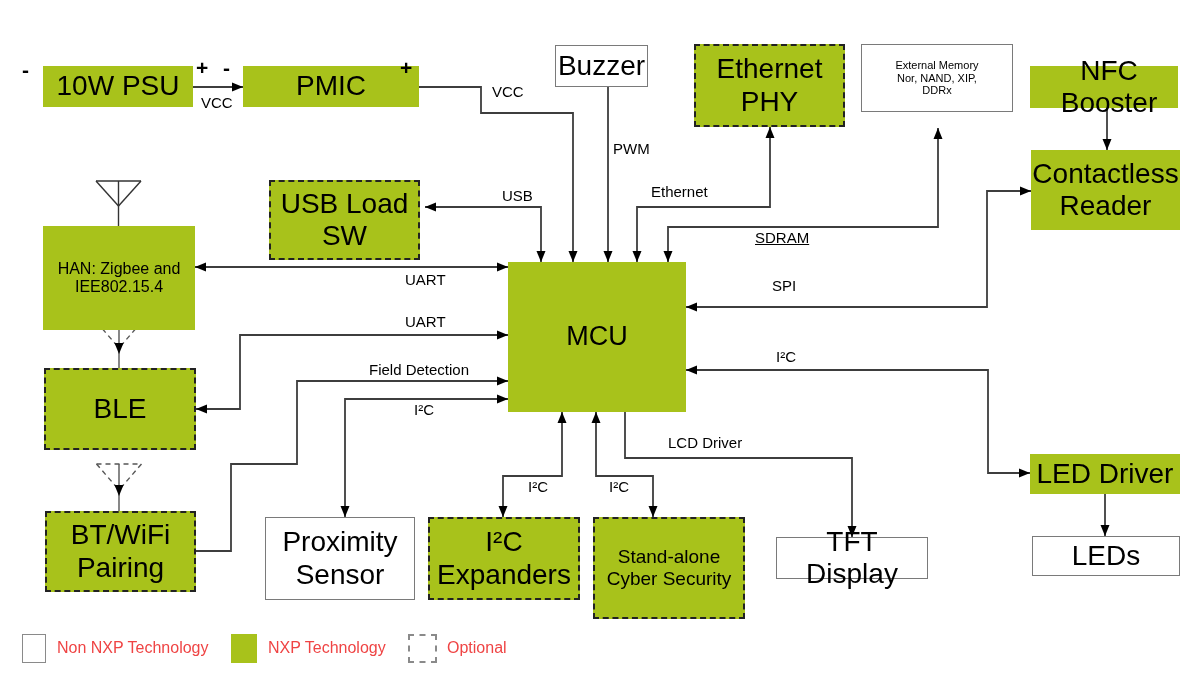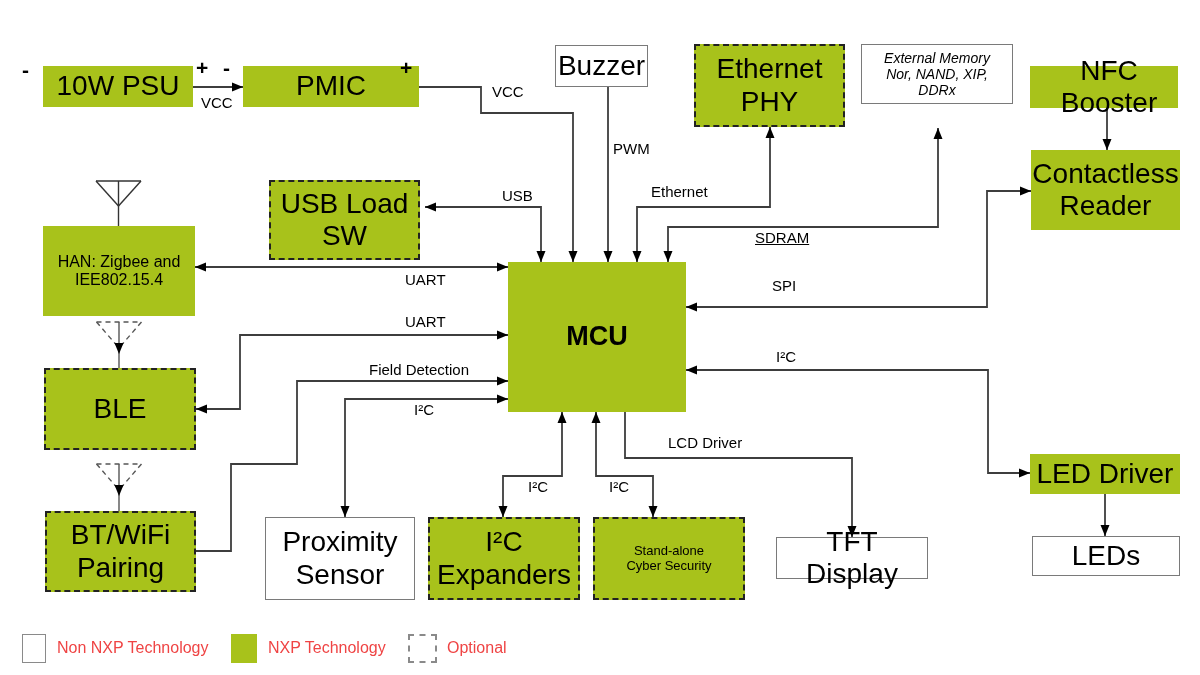--- a/index.html
+++ b/index.html
@@ -9,21 +9,21 @@
   }
   #wires{position:absolute;left:0;top:0;width:1200px;height:675px;}
   .block{
     position:absolute;display:flex;align-items:center;justify-content:center;
     text-align:center;font-size:28px;line-height:1.15;white-space:pre-line;
     box-sizing:border-box;color:#000;
   }
   .block.green{background:var(--green);}
   .block.green-dashed{background:var(--green);border:2px dashed #222;}
   .block.white{background:#fff;border:1px solid #7a7a7a;}
-  .block.bold{font-weight:bold;}
+  .block.bold{font-weight:normal;}
   .wire-label{
     position:absolute;font-size:15px;color:#000;white-space:nowrap;
   }
   .sign{
     position:absolute;font-size:21px;font-weight:bold;color:#000;
   }
   .legend-item-swatch{position:absolute;box-sizing:border-box;}
   .legend-swatch-white{background:#fff;border:1px solid #8a8a8a;}
   .legend-swatch-green{background:var(--green);}
   .legend-swatch-dashed{background:#fff;border:2px dashed #8a8a8a;}
@@ -132,39 +132,39 @@
         <line x1="119" y1="464" x2="119" y2="511" stroke="#555" stroke-width="1.4"></line>
         <polygon points="119,496 114.5,485 123.5,485" fill="#000"></polygon>
       </g>
     </svg>
   <div id="blocks-layer">
       <div class="block green" style="left: 43px; top: 66px; width: 150px; height: 41px;">10W PSU</div>
       <div class="block green" style="left: 243px; top: 66px; width: 176px; height: 41px;">PMIC</div>
       <div class="block white" style="left: 555px; top: 45px; width: 93px; height: 42px;">Buzzer</div>
       <div class="block green-dashed" style="left: 694px; top: 44px; width: 151px; height: 83px;">Ethernet
 PHY</div>
-      <div class="block white" style="left: 861px; top: 44px; width: 152px; height: 60px; font-size: 14px; font-style: italic;">External Memory
+      <div class="block white" style="left: 861px; top: 44px; width: 152px; height: 68px; font-size: 11px;">External Memory
 Nor, NAND, XIP,
 DDRx</div>
       <div class="block green" style="left: 1030px; top: 66px; width: 148px; height: 42px; padding-left: 10px;">NFC Booster</div>
       <div class="block green-dashed" style="left: 269px; top: 180px; width: 151px; height: 80px;">USB Load
 SW</div>
-      <div class="block green" style="left: 43px; top: 226px; width: 152px; height: 90px; font-size: 16px;">HAN: Zigbee and
+      <div class="block green" style="left: 43px; top: 226px; width: 152px; height: 104px; font-size: 16px;">HAN: Zigbee and
 IEE802.15.4</div>
       <div class="block green" style="left: 1031px; top: 150px; width: 149px; height: 80px;">Contactless
 Reader</div>
       <div class="block green bold" style="left: 508px; top: 262px; width: 178px; height: 150px; font-size: 27px;">MCU</div>
       <div class="block green-dashed" style="left: 44px; top: 368px; width: 152px; height: 82px;">BLE</div>
       <div class="block green-dashed" style="left: 45px; top: 511px; width: 151px; height: 81px;">BT/WiFi
 Pairing</div>
       <div class="block white" style="left: 265px; top: 517px; width: 150px; height: 83px;">Proximity
 Sensor</div>
       <div class="block green-dashed" style="left: 428px; top: 517px; width: 152px; height: 83px;">I²C
 Expanders</div>
-      <div class="block green-dashed" style="left: 593px; top: 517px; width: 152px; height: 83px; font-size: 13px;">Stand-alone
+      <div class="block green-dashed" style="left: 593px; top: 517px; width: 152px; height: 102px; font-size: 19px;">Stand-alone
 Cyber Security</div>
       <div class="block white" style="left: 776px; top: 537px; width: 152px; height: 42px;">TFT Display</div>
       <div class="block green" style="left: 1030px; top: 454px; width: 150px; height: 40px;">LED Driver</div>
       <div class="block white" style="left: 1032px; top: 536px; width: 148px; height: 40px;">LEDs</div>
     </div>
   <div id="labels-layer">
       <span class="wire-label" style="left: 201px; top: 94px;">VCC</span>
       <span class="wire-label" style="left: 492px; top: 83px;">VCC</span>
       <span class="wire-label" style="left: 490px; top: 187px; margin-left: 12px;">USB</span>
       <span class="wire-label" style="left: 613px; top: 140px;">PWM</span>

